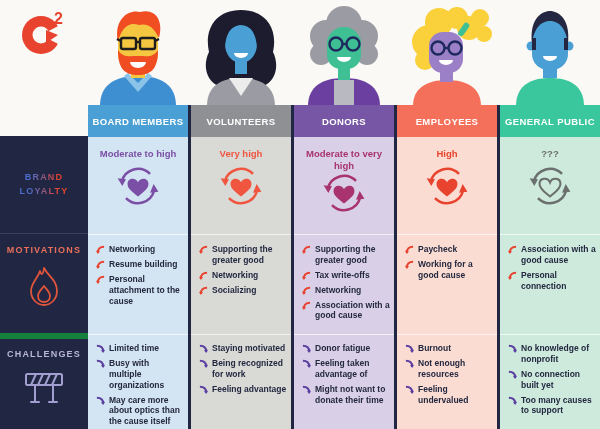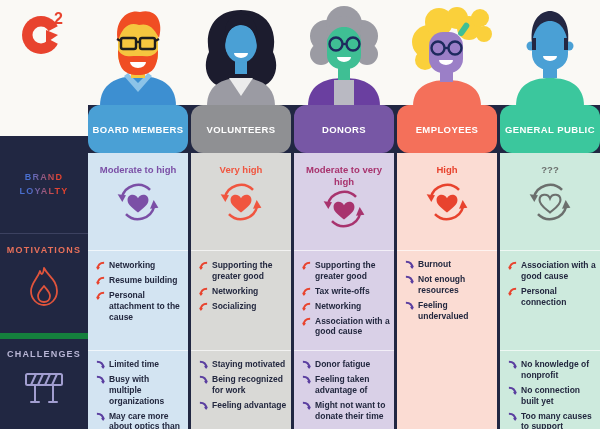--- a/index.html
+++ b/index.html
@@ -27,22 +27,22 @@
   .chall-label{color:#b9b6d6;}
   .side-icon{margin-top:6px;}
 
   
   .col{position:absolute;top:105px;width:100px;height:324px;z-index:2;}
   .col-board    {left:88px; --hdr:#4aa0d5;--body:#d3e4f2;--accent:#7b4fa6;}
   .col-volunteer{left:191px;--hdr:#8f9093;--body:#d9d9d6;--accent:#f0553f;}
   .col-donor    {left:294px;--hdr:#7757a5;--body:#d9d0e7;--accent:#a8336e;}
   .col-employee {left:397px;--hdr:#f4705a;--body:#fbdcd3;--accent:#e8432e;}
   .col-public   {left:500px;--hdr:#3bc79d;--body:#cdeadd;--accent:#6b6f6d;}
-  .col-hdr{height:48px;background:var(--hdr);display:flex;align-items:center;justify-content:center;
-           color:#fff;font-size:9.5px;font-weight:bold;letter-spacing:.4px;text-align:center;border-radius:12px;}
+  .col-hdr{height:32px;background:var(--hdr);display:flex;align-items:center;justify-content:center;
+           color:#fff;font-size:9.5px;font-weight:bold;letter-spacing:.4px;text-align:center;}
   .col-body{height:293px;background:var(--body);}
   .sec{box-sizing:border-box;}
   .sec-loyalty{height:97px;display:flex;flex-direction:column;align-items:center;padding-top:11px;}
   .loyalty-text{font-size:9.5px;font-weight:bold;color:var(--accent);text-align:center;line-height:1.25;
                 padding:0 6px;}
   .heart-icon{color:var(--accent);margin-top:3px;}
   .heart-icon .heart{fill:currentColor;}
   .heart-icon .arc{fill:none;stroke:currentColor;stroke-width:2.4;}
   .heart-icon .ah{fill:currentColor;}
   .col-public .heart-icon .heart{fill:none;stroke:currentColor;stroke-width:2;}
@@ -395,20 +395,38 @@
       <div class="sec sec-loyalty">
         <div class="loyalty-text">High</div>
         <svg class="heart-icon" width="46" height="46" viewBox="0 0 44 44">
           <path class="arc" d="M33.5,10.5 A16,16 0 0 0 6.5,18"></path>
             <polygon class="ah" points="2.5,14.5 7,22 10.5,15.5"></polygon>
           <path class="arc" d="M10.5,33.5 A16,16 0 0 0 37.5,26"></path>
             <polygon class="ah" points="33.5,28.5 37,20 41.5,27.5"></polygon>
           <path class="heart" d="M22,18.5 C20,13.5 12,14 12,20 C12,25 18,28.5 22,32 C26,28.5 32,25 32,20 C32,14 24,13.5 22,18.5 Z"></path>
         </svg>
       </div>
+      <div class="sec sec-motiv">
+        <ul class="blist">
+          <li>
+              <svg class="bullet" width="9" height="9" viewBox="0 0 10 10">
+                <path d="M9,2 C4,2 2,5 2,8.5" fill="none" stroke="#e8432e" stroke-width="2.2"></path>
+                <polygon points="0,6.5 2,10 4.5,7" fill="#e8432e"></polygon>
+              </svg>
+              <span class="itxt">Paycheck</span>
+            </li>
+          <li>
+              <svg class="bullet" width="9" height="9" viewBox="0 0 10 10">
+                <path d="M9,2 C4,2 2,5 2,8.5" fill="none" stroke="#e8432e" stroke-width="2.2"></path>
+                <polygon points="0,6.5 2,10 4.5,7" fill="#e8432e"></polygon>
+              </svg>
+              <span class="itxt">Working for a good cause</span>
+            </li>
+        </ul>
+      </div>
       <div class="sec sec-chall">
         <ul class="blist">
           <li>
               <svg class="bullet" width="9" height="9" viewBox="0 0 10 10">
                 <path d="M1,2 C6,2 8,5 8,8.5" fill="none" stroke="#5b3fa0" stroke-width="2.2"></path>
                 <polygon points="5.5,7 8,10 10,6.5" fill="#5b3fa0"></polygon>
               </svg>
               <span class="itxt">Burnout</span>
             </li>
           <li>

